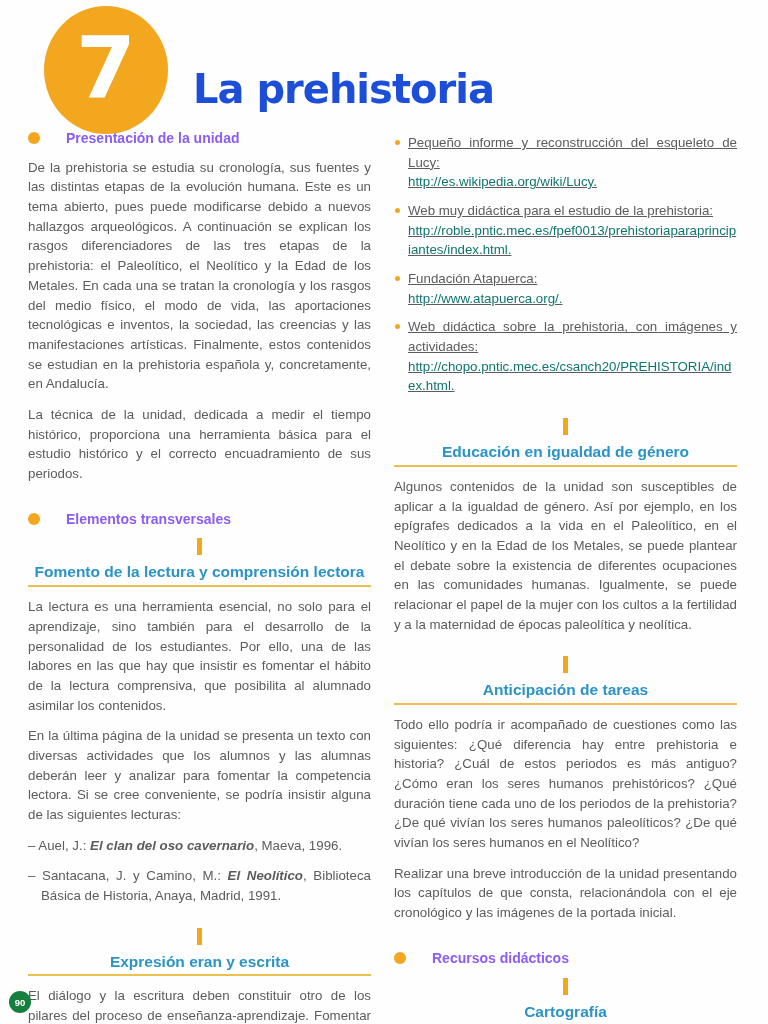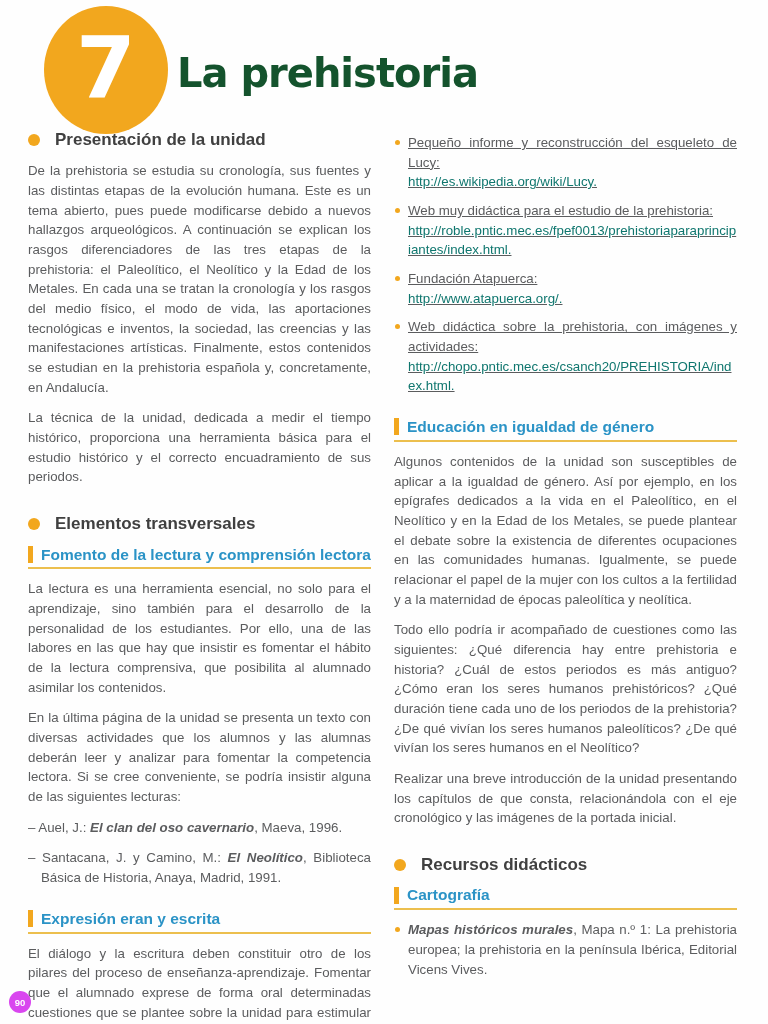--- a/index.html
+++ b/index.html
@@ -12,43 +12,44 @@
   .unit-circle{
     position:absolute;left:44px;top:6px;width:124px;height:128px;
     border-radius:50%;background:#f2a71e;
     display:flex;align-items:center;justify-content:center;
   }
   .unit-number{
     color:#ffffff;font-size:86px;font-weight:800;line-height:1;
     font-family:"DejaVu Sans",sans-serif;transform:translateY(-2px);
   }
   .unit-title{
-    position:absolute;left:177px;top:50px;margin:0;
+    position:absolute;left:177px;top:50px;margin:16px;
     font-family:"DejaVu Sans",sans-serif;
-    font-size:40px;font-weight:800;color:#14532d;letter-spacing:-1px;
+    font-size:40px;font-weight:800;color:#1d4ed8;letter-spacing:-1px;
   }
   
   .columns{
     position:absolute;top:130px;left:28px;right:31px;
     display:grid;grid-template-columns:1fr 1fr;column-gap:23px;
     align-items:start;
   }
   
   .h-main{
-    display:flex;align-items:center;gap:15px;
-    color:#404040;font-size:17px;font-weight:600;
+    display:flex;align-items:center;gap:26px;
+    color:#8b5cf6;font-size:14px;font-weight:600;
     margin:0 0 11px 0;line-height:1.2;
   }
   .h-main.mt{margin-top:27px;}
   .dot{width:12px;height:12px;border-radius:50%;background:#f2a71e;flex:0 0 auto;}
   .h-sub{
     display:flex;align-items:center;gap:8px;
     color:#2b93c6;font-size:15.5px;font-weight:700;line-height:1.15;
     border-bottom:2px solid #ecbf4e;padding-bottom:4px;
     margin:22px 0 10px 0;
+    flex-direction:column;
   }
   .h-sub.first{margin-top:4px;}
   .bar{width:5px;height:17px;background:#f2a71e;flex:0 0 auto;}
   
   .body{
     font-size:13.3px;line-height:1.48;text-align:justify;
     margin:0 0 11px 0;
   }
   .dash{padding-left:13px;text-indent:-13px;text-align:justify;}
   .i{font-style:italic;font-weight:bold;}
@@ -60,21 +61,21 @@
   }
   .li-body{font-size:13.3px;line-height:1.48;text-align:justify;}
   .li-url{
     display:block;color:#0f766e;text-decoration:none;
     overflow-wrap:anywhere;word-break:break-word;cursor:pointer;
   }
   .weblist{margin-top:3px;text-decoration:underline;}
   
   .page-num{
     position:absolute;left:9px;bottom:11px;width:22px;height:22px;
-    border-radius:50%;background:#d946ef;color:#fff;
+    border-radius:50%;background:#15803d;color:#fff;
     display:flex;align-items:center;justify-content:center;
     font-size:9.5px;font-weight:700;
   }
 </style>
 </head>
 <body>
 
 <div class="page">
 
   <div class="unit-circle">
@@ -147,20 +148,24 @@
           </div>
         </div>
       </div>
 
       <div class="h-sub">
         <span class="bar"></span>
         <span>Educación en igualdad de género</span>
       </div>
       <p class="body">Algunos contenidos de la unidad son susceptibles de aplicar a la igualdad de género. Así por ejemplo, en los epígrafes dedicados a la vida en el Paleolítico, en el Neolítico y en la Edad de los Metales, se puede plantear el debate sobre la existencia de diferentes ocupaciones en las comunidades humanas. Igualmente, se puede relacionar el papel de la mujer con los cultos a la fertilidad y a la maternidad de épocas paleolítica y neolítica.</p>
 
+      <div class="h-sub">
+        <span class="bar"></span>
+        <span>Anticipación de tareas</span>
+      </div>
       <p class="body">Todo ello podría ir acompañado de cuestiones como las siguientes: ¿Qué diferencia hay entre prehistoria e historia? ¿Cuál de estos periodos es más antiguo? ¿Cómo eran los seres humanos prehistóricos? ¿Qué duración tiene cada uno de los periodos de la prehistoria? ¿De qué vivían los seres humanos paleolíticos? ¿De qué vivían los seres humanos en el Neolítico?</p>
       <p class="body">Realizar una breve introducción de la unidad presentando los capítulos de que consta, relacionándola con el eje cronológico y las imágenes de la portada inicial.</p>
 
       <div class="h-main mt">
         <span class="dot"></span>
         <span>Recursos didácticos</span>
       </div>
 
       <div class="h-sub first">
         <span class="bar"></span>

